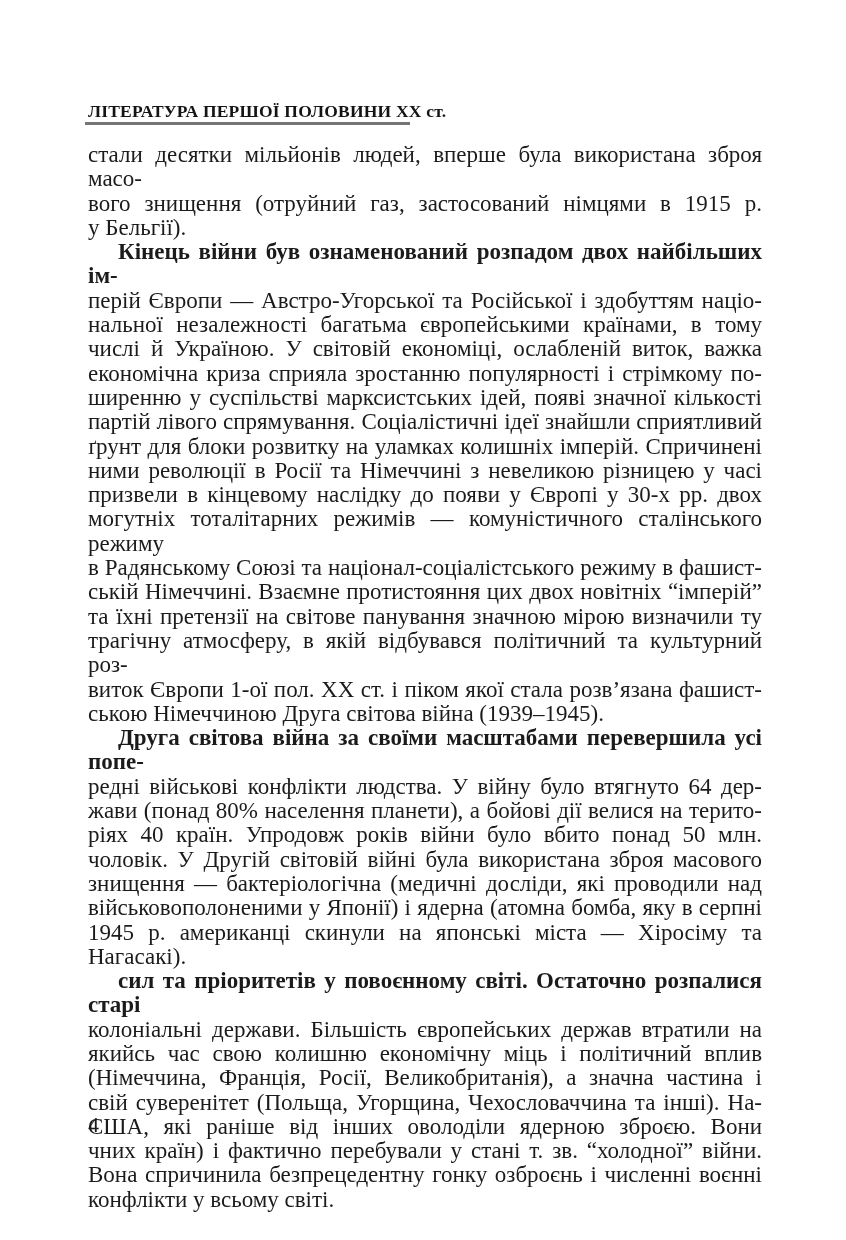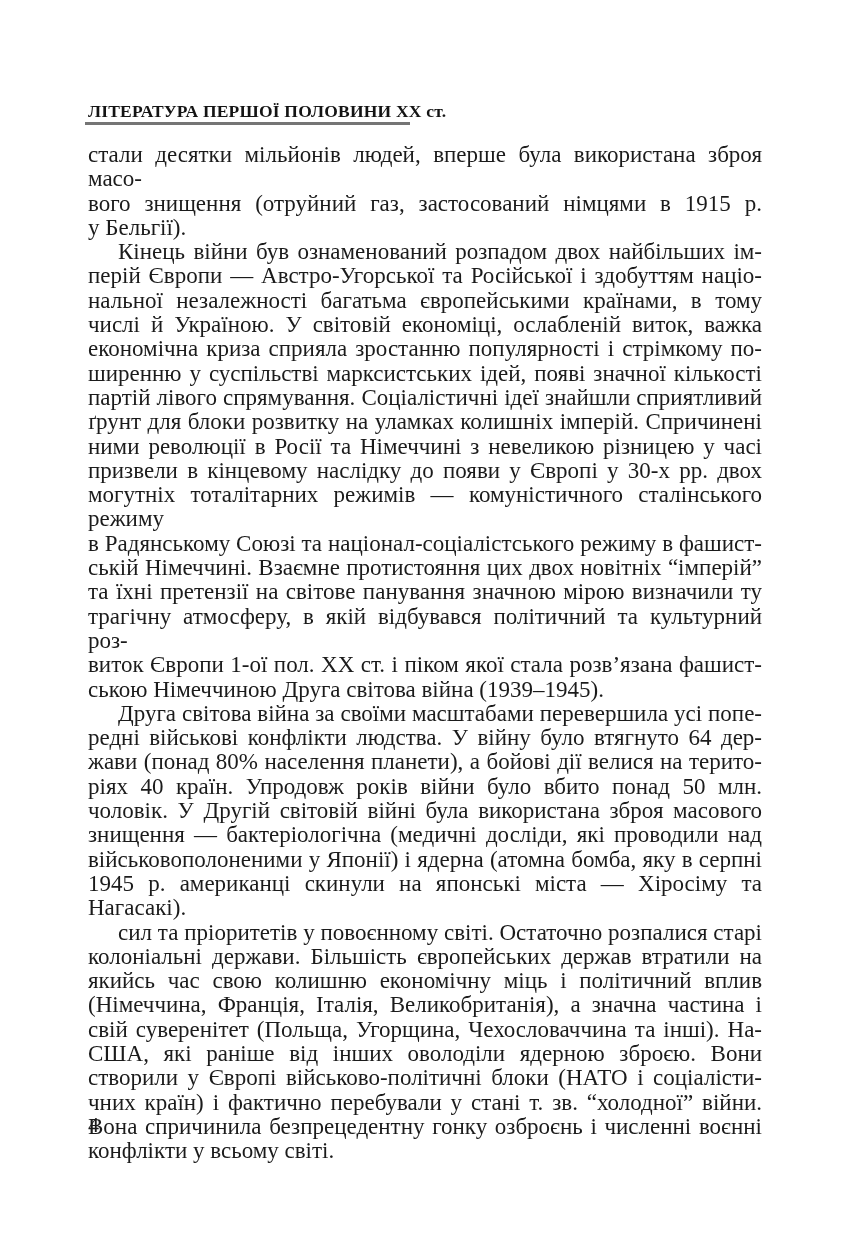--- a/index.html
+++ b/index.html
@@ -49,20 +49,21 @@
     line-height: 24.3px;
     text-align: justify;
     text-align-last: justify;
     white-space: normal;
   }
   .line.last {
     text-align-last: left;
   }
   .para.indent .line:first-child {
     text-indent: 30px;
+    font-weight: bold;
   }
   .page-number {
     position: absolute;
     left: 88px;
     top: 1112px;
     font-size: 22px;
     color: #1b1b1b;
   }
 </style>
 </head>
@@ -103,23 +104,22 @@
         <div class="line">ріях 40 країн. Упродовж років війни було вбито понад 50 млн.</div>
         <div class="line">чоловік. У Другій світовій війні була використана зброя масового</div>
         <div class="line">знищення — бактеріологічна (медичні досліди, які проводили над</div>
         <div class="line">військовополоненими у Японії) і ядерна (атомна бомба, яку в серпні</div>
         <div class="line last">1945 р. американці скинули на японські міста — Хіросіму та Нагасакі).</div>
       </div>
       <div class="para indent">
         <div class="line">сил та пріоритетів у повоєнному світі. Остаточно розпалися старі</div>
         <div class="line">колоніальні держави. Більшість європейських держав втратили на</div>
         <div class="line">якийсь час свою колишню економічну міць і політичний вплив</div>
-        <div class="line">(Німеччина, Франція, Італія, Великобританія), а значна частина і</div>
+        <div class="line">(Німеччина, Франція, Росії, Великобританія), а значна частина і</div>
         <div class="line">свій суверенітет (Польща, Угорщина, Чехословаччина та інші). На-</div>
         <div class="line">США, які раніше від інших оволоділи ядерною зброєю. Вони</div>
-        <div class="line">створили у Європі військово-політичні блоки (НАТО і соціалісти-</div>
         <div class="line">чних країн) і фактично перебували у стані т. зв. “холодної” війни.</div>
         <div class="line">Вона спричинила безпрецедентну гонку озброєнь і численні воєнні</div>
         <div class="line last">конфлікти у всьому світі.</div>
       </div>
     </div>
   <div class="page-number">4</div>
 </div>
 
 </body></html>

